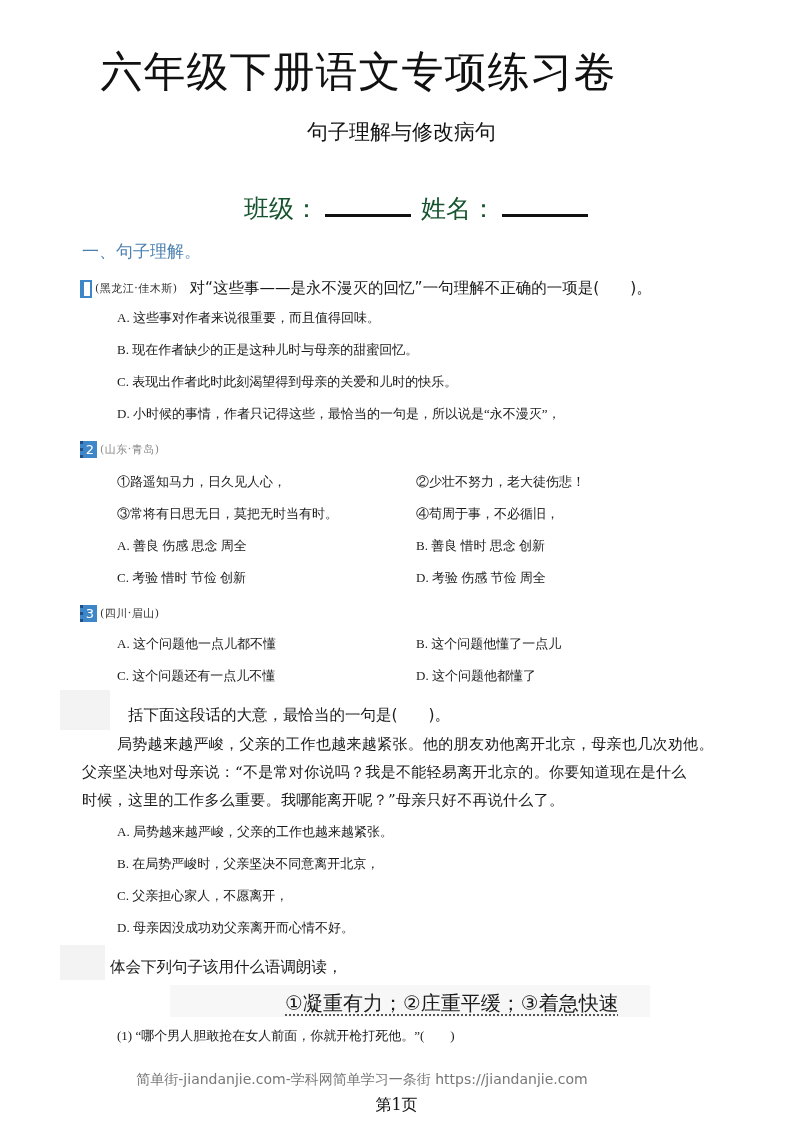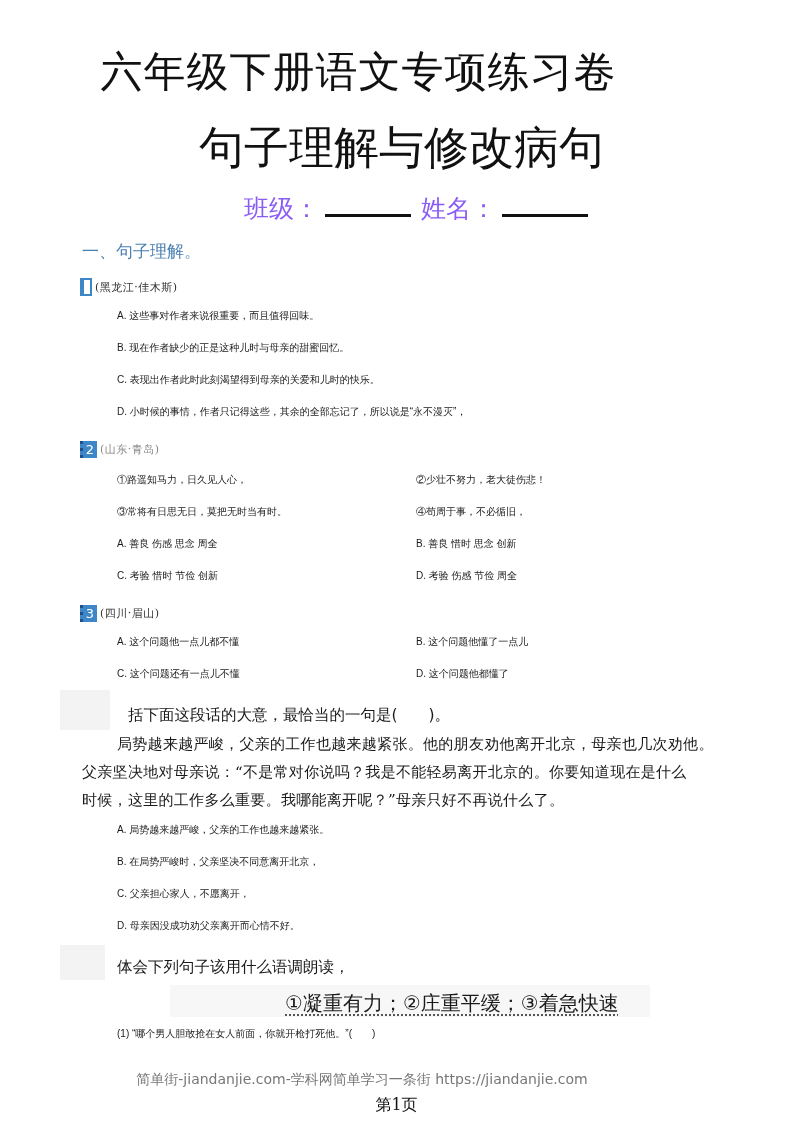--- a/index.html
+++ b/index.html
@@ -2,34 +2,34 @@
 <html><head>
 <meta charset="utf-8">
 <style>
   html, body { margin: 0; padding: 0; background: #ffffff; }
   body { width: 793px; height: 1122px; position: relative; overflow: hidden;
          font-family: "DejaVu Serif", "Liberation Serif", serif; color: #1a1a1a; }
   .abs { position: absolute; white-space: nowrap; }
   .title { left: 0; width: 793px; top: 44px; text-align: center; font-family: "DejaVu Sans", sans-serif;
            font-size: 42px; letter-spacing: 1px; padding-right: 76px; box-sizing: border-box; color: #111; }
   .subtitle { left: 0; width: 793px; top: 118px; text-align: center; font-family: "DejaVu Sans", sans-serif;
-              font-size: 45px; color: #111; padding-left: 10px; box-sizing: border-box; }
-  .classname { top: 192px; left: 244px; font-family: "DejaVu Sans", sans-serif; font-size: 25px; color: #8b5cf6; display: flex; align-items: center; }
+              font-size: 21px; color: #111; padding-left: 10px; box-sizing: border-box; }
+  .classname { top: 192px; left: 244px; font-family: "DejaVu Sans", sans-serif; font-size: 25px; color: #14532d; display: flex; align-items: center; }
   .blank-line { display: inline-block; width: 86px; height: 3px; background: #111; margin: 14px 10px 0 6px; }
   .section { top: 240px; left: 82px; font-family: "DejaVu Sans", sans-serif; font-size: 17px; color: #4a7fb0; }
   .qline { font-size: 15.5px; display: flex; align-items: center; }
   .badge { display: inline-flex; align-items: center; justify-content: center; width: 14px; height: 17px;
            background: #3d86c8; color: #fff; font-family: "DejaVu Sans", sans-serif; font-size: 13px;
            border-left: 3px dotted #1f4f86; margin-right: 3px; }
   .badge.empty { background: #fff; border: 2px solid #3d86c8; border-left: 4px solid #3d86c8; width: 6px; height: 14px; }
   .source { font-size: 11px; color: #333; font-family: "DejaVu Serif", serif; margin-right: 12px; letter-spacing: 0.5px; }
   .source.gray { color: #888; }
   .q-text { font-family: "DejaVu Sans", sans-serif; font-size: 15.5px; color: #1a1a1a; }
   .q-text.gray { color: #666; }
-  .opt { font-size: 10px; font-family: Liberation Sans, sans-serif; color: #1a1a1a; }
+  .opt { font-size: 13px; font-family: Liberation Serif, serif; color: #1a1a1a; }
   .passage { font-size: 15px; font-family: "DejaVu Serif", serif; color: #1a1a1a; letter-spacing: 0.3px; }
   .gray-block { background: #f3f3f3; }
   .tone-box { top: 985px; left: 170px; width: 480px; height: 32px; background: #f7f7f7; }
   .tone { top: 990px; left: 285px; font-size: 20px; font-family: "DejaVu Sans", sans-serif;
           text-decoration: underline; text-decoration-style: dotted; text-decoration-color: #555; text-underline-offset: 4px; }
   .footer { left: 0; width: 724px; top: 1071px; text-align: center; font-family: "DejaVu Sans", sans-serif;
             font-size: 14px; color: #777; }
   .pageno { left: 0; width: 793px; top: 1095px; text-align: center; font-family: "DejaVu Serif", serif; font-size: 16px; color: #111; }
 </style>
 </head>
@@ -42,25 +42,26 @@
   <span class="blank-line"></span>
   <span>姓名：</span>
   <span class="blank-line"></span>
 </div>
 
 <div class="abs section">一、句子理解。</div>
 
 <div class="abs qline" style="top:278px; left:80px;">
   <span class="badge empty"></span>
   <span class="source">(黑龙江·佳木斯)</span>
+  <span class="q-text">对“这些事——是永不漫灭的回忆”一句理解不正确的一项是(　　)。</span>
 </div>
 <div class="abs opt" style="top:309px; left:117px;">A. 这些事对作者来说很重要，而且值得回味。</div>
 <div class="abs opt" style="top:341px; left:117px;">B. 现在作者缺少的正是这种儿时与母亲的甜蜜回忆。</div>
 <div class="abs opt" style="top:373px; left:117px;">C. 表现出作者此时此刻渴望得到母亲的关爱和儿时的快乐。</div>
-<div class="abs opt" style="top:405px; left:117px;">D. 小时候的事情，作者只记得这些，其余的全部忘记了，所以说是“永不漫灭”，</div>
+<div class="abs opt" style="top:405px; left:117px;">D. 小时候的事情，作者只记得这些，最恰当的一句是，所以说是“永不漫灭”，</div>
 
 <div class="abs qline" style="top:441px; left:80px;">
   <span class="badge">2</span>
   <span class="source gray">(山东·青岛)</span>
 </div>
 <div class="abs opt" style="top:473px; left:117px;">①路遥知马力，日久见人心，</div>
 <div class="abs opt" style="top:473px; left:416px;">②少壮不努力，老大徒伤悲！</div>
 <div class="abs opt" style="top:505px; left:117px;">③常将有日思无日，莫把无时当有时。</div>
 <div class="abs opt" style="top:505px; left:416px;">④苟周于事，不必循旧，</div>
 <div class="abs opt" style="top:537px; left:117px;">A. 善良 伤感 思念 周全</div>
@@ -81,19 +82,19 @@
 <div class="abs q-text" style="top:705px; left:128px;">括下面这段话的大意，最恰当的一句是(　　)。</div>
 <div class="abs passage" style="top:735px; left:117px;">局势越来越严峻，父亲的工作也越来越紧张。他的朋友劝他离开北京，母亲也几次劝他。</div>
 <div class="abs passage" style="top:763px; left:82px;">父亲坚决地对母亲说：“不是常对你说吗？我是不能轻易离开北京的。你要知道现在是什么</div>
 <div class="abs passage" style="top:791px; left:82px;">时候，这里的工作多么重要。我哪能离开呢？”母亲只好不再说什么了。</div>
 <div class="abs opt" style="top:823px; left:117px;">A. 局势越来越严峻，父亲的工作也越来越紧张。</div>
 <div class="abs opt" style="top:855px; left:117px;">B. 在局势严峻时，父亲坚决不同意离开北京，</div>
 <div class="abs opt" style="top:887px; left:117px;">C. 父亲担心家人，不愿离开，</div>
 <div class="abs opt" style="top:919px; left:117px;">D. 母亲因没成功劝父亲离开而心情不好。</div>
 
 <div class="abs gray-block" style="top:945px; left:60px; width:45px; height:35px;"></div>
-<div class="abs q-text" style="top:957px; left:117px;">体会下列句子该用什么语调朗读，</div>
+<div class="abs q-text" style="top:957px; left:110px;">体会下列句子该用什么语调朗读，</div>
 <div class="abs tone-box"></div>
 <div class="abs tone">①凝重有力；②庄重平缓；③着急快速</div>
 <div class="abs opt" style="top:1027px; left:117px;">(1) “哪个男人胆敢抢在女人前面，你就开枪打死他。”(　　)</div>
 
 <div class="abs footer">简单街-jiandanjie.com-学科网简单学习一条街 https://jiandanjie.com</div>
 <div class="abs pageno">第1页</div>
 
 </body></html>

